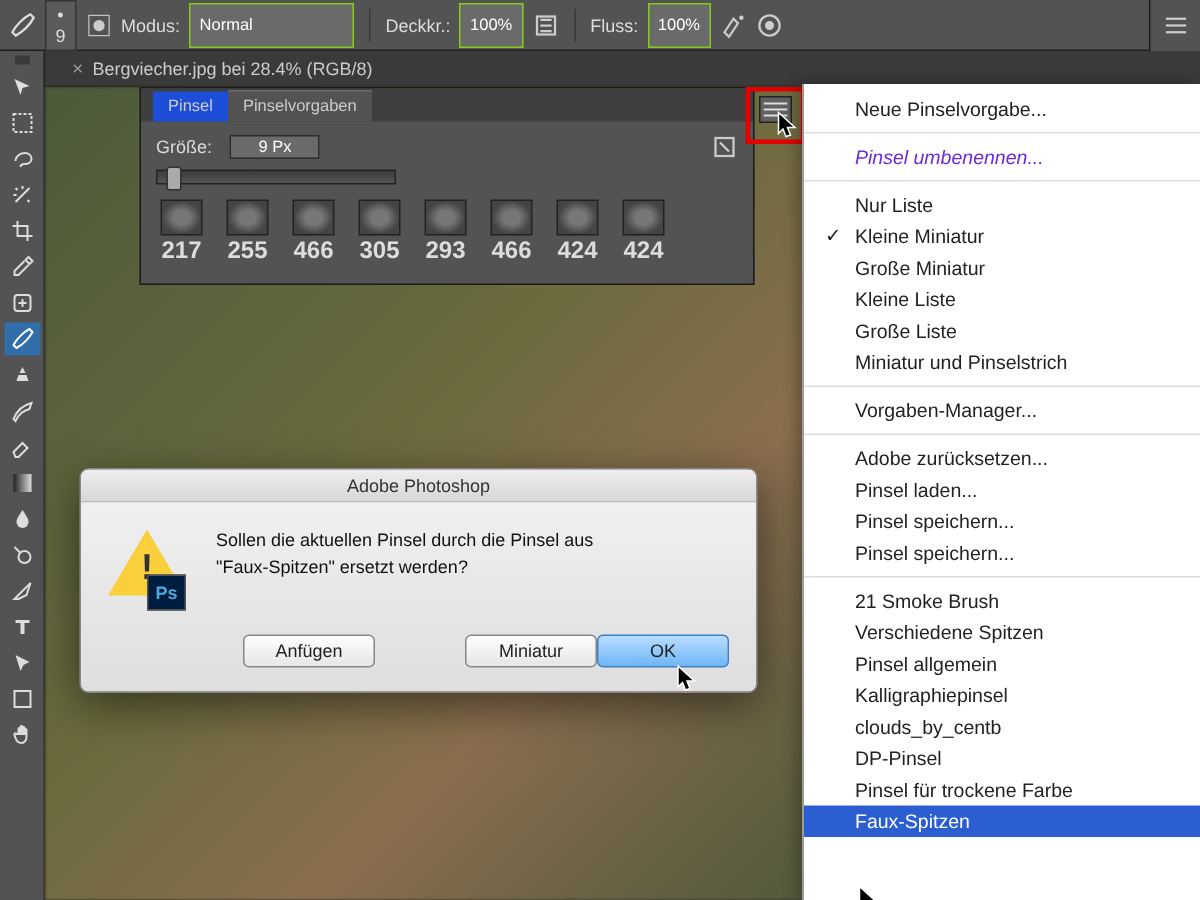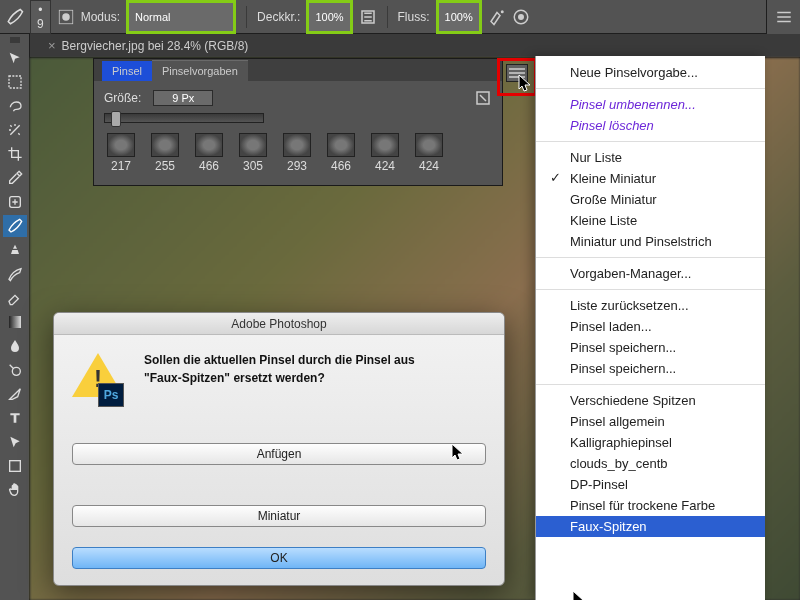--- a/index.html
+++ b/index.html
@@ -1,19 +1,19 @@
 <!DOCTYPE html>
 <html><head>
 <meta charset="utf-8">
 <style>
   * { margin:0; padding:0; box-sizing:border-box; font-family: "Lucida Grande", Arial, sans-serif; font-size:12px; }
   body { width:800px; height:600px; background:#2a2a2a; overflow:hidden; position:relative; }
   .topbar { height:34px; background:#535353; display:flex; align-items:center; padding:0 6px; color:#ddd; gap:6px; border-bottom:1px solid #1e1e1e;}
   .topbar .sep { width:1px; height:22px; background:#3a3a3a; margin:0 4px;}
-  .topbar .field { background:#6a6a6a; padding:8px 6px; border:3px solid #84cc16; color:#fff; font-size:11px;}
+  .topbar .field { background:#6a6a6a; padding:8px 6px; border:1px solid #84cc16; color:#fff; font-size:11px;}
   .topbar select.field { appearance:none; width:110px;}
   .ico { width:18px; height:18px; display:inline-block; color:#ddd;}
   .brushsize { display:flex; flex-direction:column; align-items:center; background:#5a5a5a; padding:2px 6px; border:1px solid #333; font-size:9px;}
   .rightstrip { position:absolute; right:0; top:0; width:34px; height:34px; background:#535353; border-left:1px solid #1e1e1e; display:flex; align-items:center; justify-content:center;}
   .tabbar { height:24px; background:#3a3a3a; display:flex; align-items:center; padding-left:48px; color:#ccc; border-bottom:1px solid #1a1a1a;}
   .tabbar .close { margin-right:6px; color:#999; font-size:13px;}
   .toolcol { position:absolute; left:0; top:34px; width:30px; bottom:0; background:#535353; border-right:1px solid #1e1e1e; display:flex; flex-direction:column; align-items:center; padding-top:3px; gap:2px;}
   .toolcol .tool { width:24px; height:22px; display:flex; align-items:center; justify-content:center; color:#ddd;}
   .toolcol .tool.selected { background:#2f6ea8; color:#fff;}
   .toolcol .handle { width:10px; height:6px; background:#3a3a3a; margin-bottom:2px;}
@@ -27,34 +27,34 @@
   .brushpanel .tabs .tab { padding:4px 10px; background:#1d4ed8; color:#ccc; font-size:11px;}
   .brushpanel .tabs .tab.active { background:#535353; border-top:1px solid #6a6a6a;}
   .brushpanel .body { padding:8px 10px 12px 10px;}
   .brushpanel .row { display:flex; align-items:center; gap:12px; margin-bottom:6px;}
   .brushpanel input[type=text]{ width:60px; background:#6a6a6a; border:1px solid #2b2b2b; color:#fff; text-align:center; padding:1px 3px; font-size:11px;}
   .brushpanel .slider { width:160px; height:10px; position:relative; background:linear-gradient(#3a3a3a,#555); border:1px solid #222;}
   .brushpanel .slider::after{ content:""; position:absolute; left:6px; top:-3px; width:8px; height:14px; background:#aaa; border:1px solid #333; border-radius:2px;}
   .brushpanel .thumbs { display:flex; gap:10px; margin-top:10px;}
   .brushpanel .th { display:flex; flex-direction:column; align-items:center; width:34px;}
   .brushpanel .th .sw { width:28px; height:24px; background:radial-gradient(#777 30%, #444 70%); border:1px solid #222;}
-  .brushpanel .th .lbl { font-size:12px; color:#ddd; margin-top:2px;}
+  .brushpanel .th .lbl { font-size:16px; color:#ddd; margin-top:2px;font-weight:bold;}
   .dialog { position:absolute; left:53px; top:312px; width:452px; background:linear-gradient(#f3f3f3,#dedede); border:1px solid #888; border-radius:6px; box-shadow:0 8px 30px rgba(0,0,0,0.5); z-index:60;}
   .dialog .titlebar { height:22px; display:flex; align-items:center; justify-content:center; color:#333; font-size:12px; border-bottom:1px solid #bbb; background:linear-gradient(#eee,#d7d7d7); border-radius:6px 6px 0 0;}
   .dialog .content { display:flex; padding:16px 18px 8px 18px; gap:16px;}
   .dialog .iconwrap { width:56px; height:56px; position:relative;}
   .warn { width:0; height:0; border-left:26px solid transparent; border-right:26px solid transparent; border-bottom:44px solid #f9cf3c; position:absolute; top:2px;}
   .warn-ex { position:absolute; top:14px; left:22px; font-size:24px; font-weight:bold; color:#333;}
   .ps-badge { position:absolute; bottom:0; left:26px; width:26px; height:24px; background:#001d3f; color:#4fa8e0; font-weight:bold; font-size:12px; display:flex; align-items:center; justify-content:center; border:1px solid #555;}
-  .dialog .msg { color:#111; font-weight:bold; font-size:12px; line-height:1.5;}
-  .dialog .buttons { display:flex; gap:20px; justify-content:flex-start; padding:8px 18px 16px 18px;flex-direction:column;}
+  .dialog .msg { color:#111; font-weight:normal; font-size:12px; line-height:1.5;}
+  .dialog .buttons { display:flex; justify-content:flex-start; padding:8px 18px 16px 18px;}
   .dialog .buttons .spacer { flex:1;}
   .macbtn { min-width:88px; padding:3px 14px; border:1px solid #888; border-radius:4px; background:linear-gradient(#fefefe,#e6e6e6); font-size:12px; color:#222; text-align:center;}
   .macbtn.primary { background:linear-gradient(#b9ddff,#6fb5f6); border:1px solid #3d7fc4;}
-  .ctxmenu { position:absolute; left:535px; top:56px; width:230px; bottom:0; background:#fff; border-left:1px solid #999; box-shadow:-4px 0 10px rgba(0,0,0,0.3); z-index:70; padding-top:6px;}
+  .ctxmenu { position:absolute; left:535px; top:56px; width:265px; bottom:0; background:#fff; border-left:1px solid #999; box-shadow:-4px 0 10px rgba(0,0,0,0.3); z-index:70; padding-top:6px;}
   .ctxmenu .mi { padding:3px 16px 3px 34px; color:#222; font-size:13px; position:relative; white-space:nowrap;}
   .ctxmenu .mi.disabled { color:#6d28d9;font-style:italic;}
   .ctxmenu .mi.check::before{ content:"✓"; position:absolute; left:14px; top:2px; color:#222;}
   .ctxmenu .mi.selected { background:#2b5fd1; color:#fff;}
   .ctxmenu hr { border:none; border-top:1px solid #ddd; margin:5px 0;}
   svg { display:block; }
 </style>
 </head>
 <body>
 
@@ -316,35 +316,36 @@
 <div class="cursor-arrow" style="left:451px; top:443px;">
   <svg width="14" height="18" viewBox="0 0 14 18">
       <path d="M1 1l0 14 3-3 2 5 3-1-2-5 5 0z" fill="#000" stroke="#fff" stroke-width="1"></path>
     </svg>
 </div>
 
 <div class="ctxmenu" id="ctx">
     <div class="mi">Neue Pinselvorgabe...</div>
     <hr>
     <div class="mi disabled">Pinsel umbenennen...</div>
-    <div class="mi disabled">Pinsel löschen</div>
     <hr>
     <div class="mi">Nur Liste</div>
     <div class="mi check">Kleine Miniatur</div>
     <div class="mi">Große Miniatur</div>
     <div class="mi">Kleine Liste</div>
+    <div class="mi">Große Liste</div>
     <div class="mi">Miniatur und Pinselstrich</div>
     <hr>
     <div class="mi">Vorgaben-Manager...</div>
     <hr>
-    <div class="mi">Liste zurücksetzen...</div>
+    <div class="mi">Adobe zurücksetzen...</div>
     <div class="mi">Pinsel laden...</div>
     <div class="mi">Pinsel speichern...</div>
     <div class="mi">Pinsel speichern...</div>
     <hr>
+    <div class="mi">21 Smoke Brush</div>
     <div class="mi">Verschiedene Spitzen</div>
     <div class="mi">Pinsel allgemein</div>
     <div class="mi">Kalligraphiepinsel</div>
     <div class="mi">clouds_by_centb</div>
     <div class="mi">DP-Pinsel</div>
     <div class="mi">Pinsel für trockene Farbe</div>
     <div class="mi selected">Faux-Spitzen</div>
   </div>
 <div class="cursor-arrow" style="left:572px; top:590px;">
   <svg width="14" height="18" viewBox="0 0 14 18">

